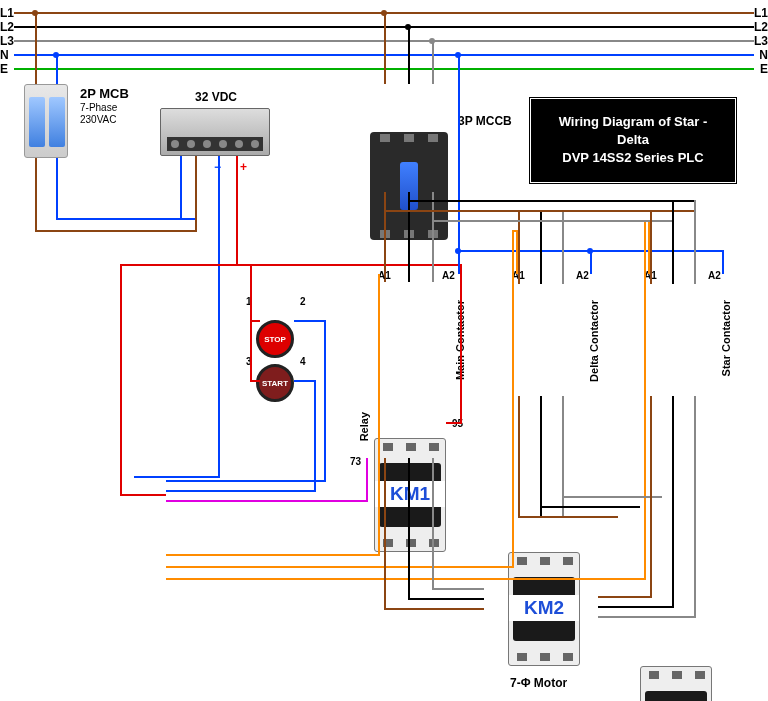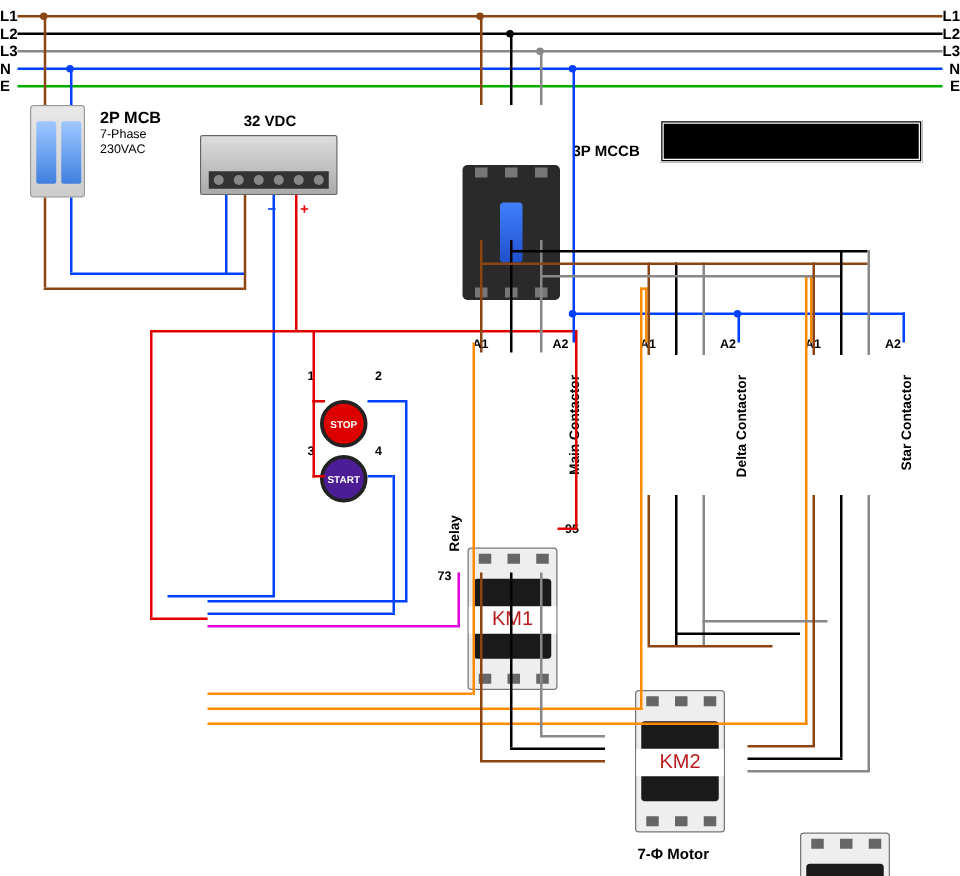--- a/index.html
+++ b/index.html
@@ -28,26 +28,26 @@
   .mcb::after { content: ''; position: absolute; left: 24px; top: 12px; width: 16px; height: 50px; background: linear-gradient(#a0c8ff, #4080e0); border-radius: 2px; }
   .psu { width: 110px; height: 48px; background: linear-gradient(#ddd, #aaa); border: 1px solid #666; border-radius: 2px; position: relative; }
   .psu-strip { position: absolute; bottom: 4px; left: 6px; right: 6px; height: 14px; background: #333; display: flex; justify-content: space-around; align-items: center; }
   .psu-term { width: 8px; height: 8px; background: #888; border-radius: 50%; }
   .mccb { width: 78px; height: 108px; background: #2a2a2a; border-radius: 4px; position: relative; }
   .mccb-handle { position: absolute; left: 30px; top: 30px; width: 18px; height: 48px; background: linear-gradient(#4080ff, #2050cc); border-radius: 3px; }
   .mccb-term { position: absolute; width: 10px; height: 8px; background: #777; }
   .titlebox { position: absolute; background: #000; color: #fff; padding: 14px 18px; border: 3px double #fff; text-align: center; font-size: 13px; font-weight: bold; line-height: 1.4; }
   .pushbtn { width: 38px; height: 38px; border-radius: 50%; display: flex; align-items: center; justify-content: center; }
   .pushbtn-red { background: #d00; border: 3px solid #222; }
-  .pushbtn-green { background: #4c1d95; border: 3px solid #222; }
+  .pushbtn-green { background: #7f1d1d; border: 3px solid #222; }
   .pushbtn span { color: #fff; font-size: 8px; font-weight: bold; }
   .contactor { width: 72px; height: 114px; background: #eee; border: 1px solid #777; border-radius: 3px; position: relative; }
   .contactor-body { position: absolute; top: 24px; left: 4px; right: 4px; bottom: 24px; background: #1a1a1a; border-radius: 3px; }
   .contactor-term { position: absolute; width: 10px; height: 8px; background: #666; }
-  .contactor-label { position: absolute; bottom: 44px; left: 0; right: 0; text-align: center; color: #b91c1c; font-weight: normal; font-size: 16px; background: #fff; padding: 2px; }
+  .contactor-label { position: absolute; bottom: 44px; left: 0; right: 0; text-align: center; color: #1d4ed8; font-weight: bold; font-size: 19px; background: #fff; padding: 2px; }
   .vtext { writing-mode: vertical-rl; transform: rotate(180deg); }
 </style>
 </head>
 <body>
 
 <div class="wire wire-h brown" style="left:14px;top:12px;width:740px"></div>
 <div class="wire wire-h black" style="left:14px;top:26px;width:740px"></div>
 <div class="wire wire-h grey" style="left:14px;top:40px;width:740px"></div>
 <div class="wire wire-h blue" style="left:14px;top:54px;width:740px"></div>
 <div class="wire wire-h green" style="left:14px;top:68px;width:740px"></div>
@@ -57,20 +57,22 @@
 <div class="label" style="left:0;top:34px">L3</div>
 <div class="label" style="left:0;top:48px">N</div>
 <div class="label" style="left:0;top:62px">E</div>
 <div class="label" style="right:0;top:6px">L1</div>
 <div class="label" style="right:0;top:20px">L2</div>
 <div class="label" style="right:0;top:34px">L3</div>
 <div class="label" style="right:0;top:48px">N</div>
 <div class="label" style="right:0;top:62px">E</div>
 
 <div class="titlebox" style="left:528px;top:96px;width:210px">
+  <div>Wiring Diagram of Star - Delta</div>
+  <div>DVP 14SS2 Series PLC</div>
 </div>
 
 <div class="wire wire-v brown" style="left:35px;top:12px;height:72px"></div>
 <div class="wire wire-v blue" style="left:56px;top:54px;height:30px"></div>
 <div class="dot brown" style="left:32px;top:10px"></div>
 <div class="dot blue" style="left:53px;top:52px"></div>
 <div class="component mcb" style="left:24px;top:84px"></div>
 <div class="label" style="left:80px;top:86px;font-size:13px">2P MCB</div>
 <div class="label small" style="left:80px;top:102px;font-weight:normal">7-Phase</div>
 <div class="label small" style="left:80px;top:114px;font-weight:normal">230VAC</div>

